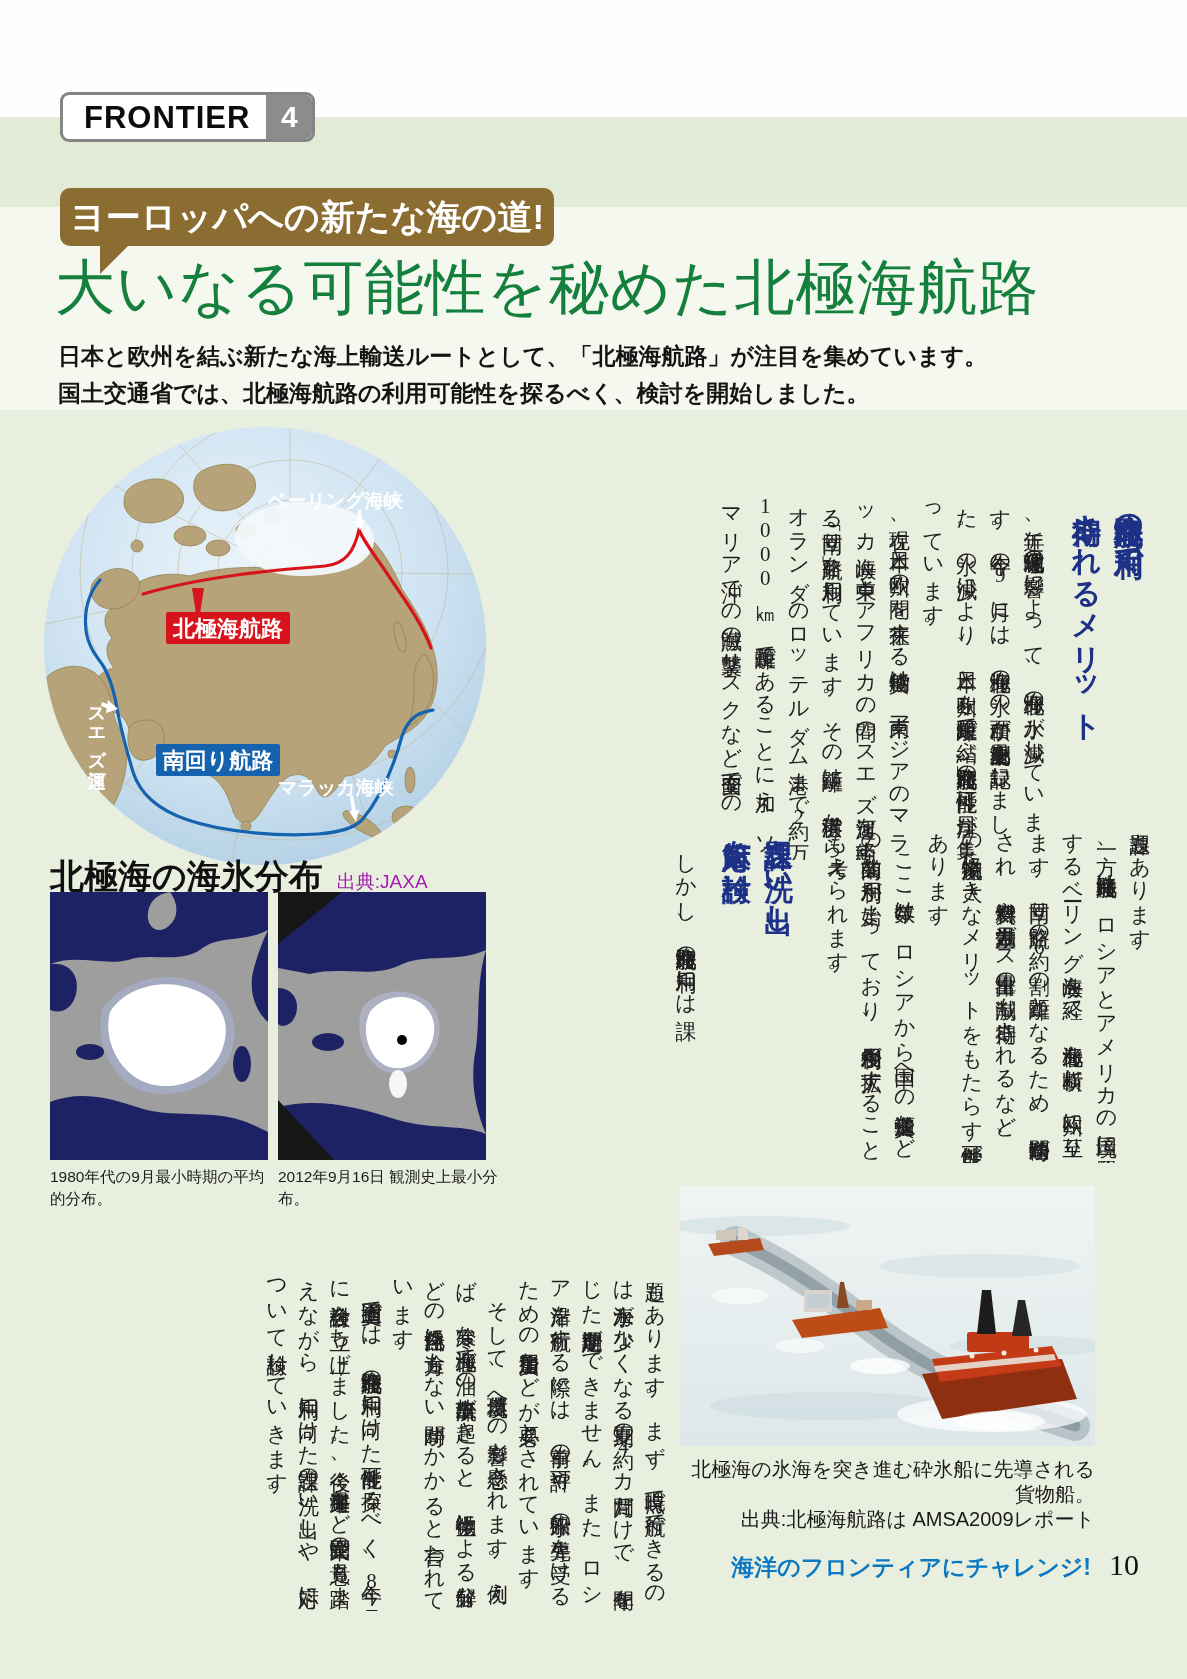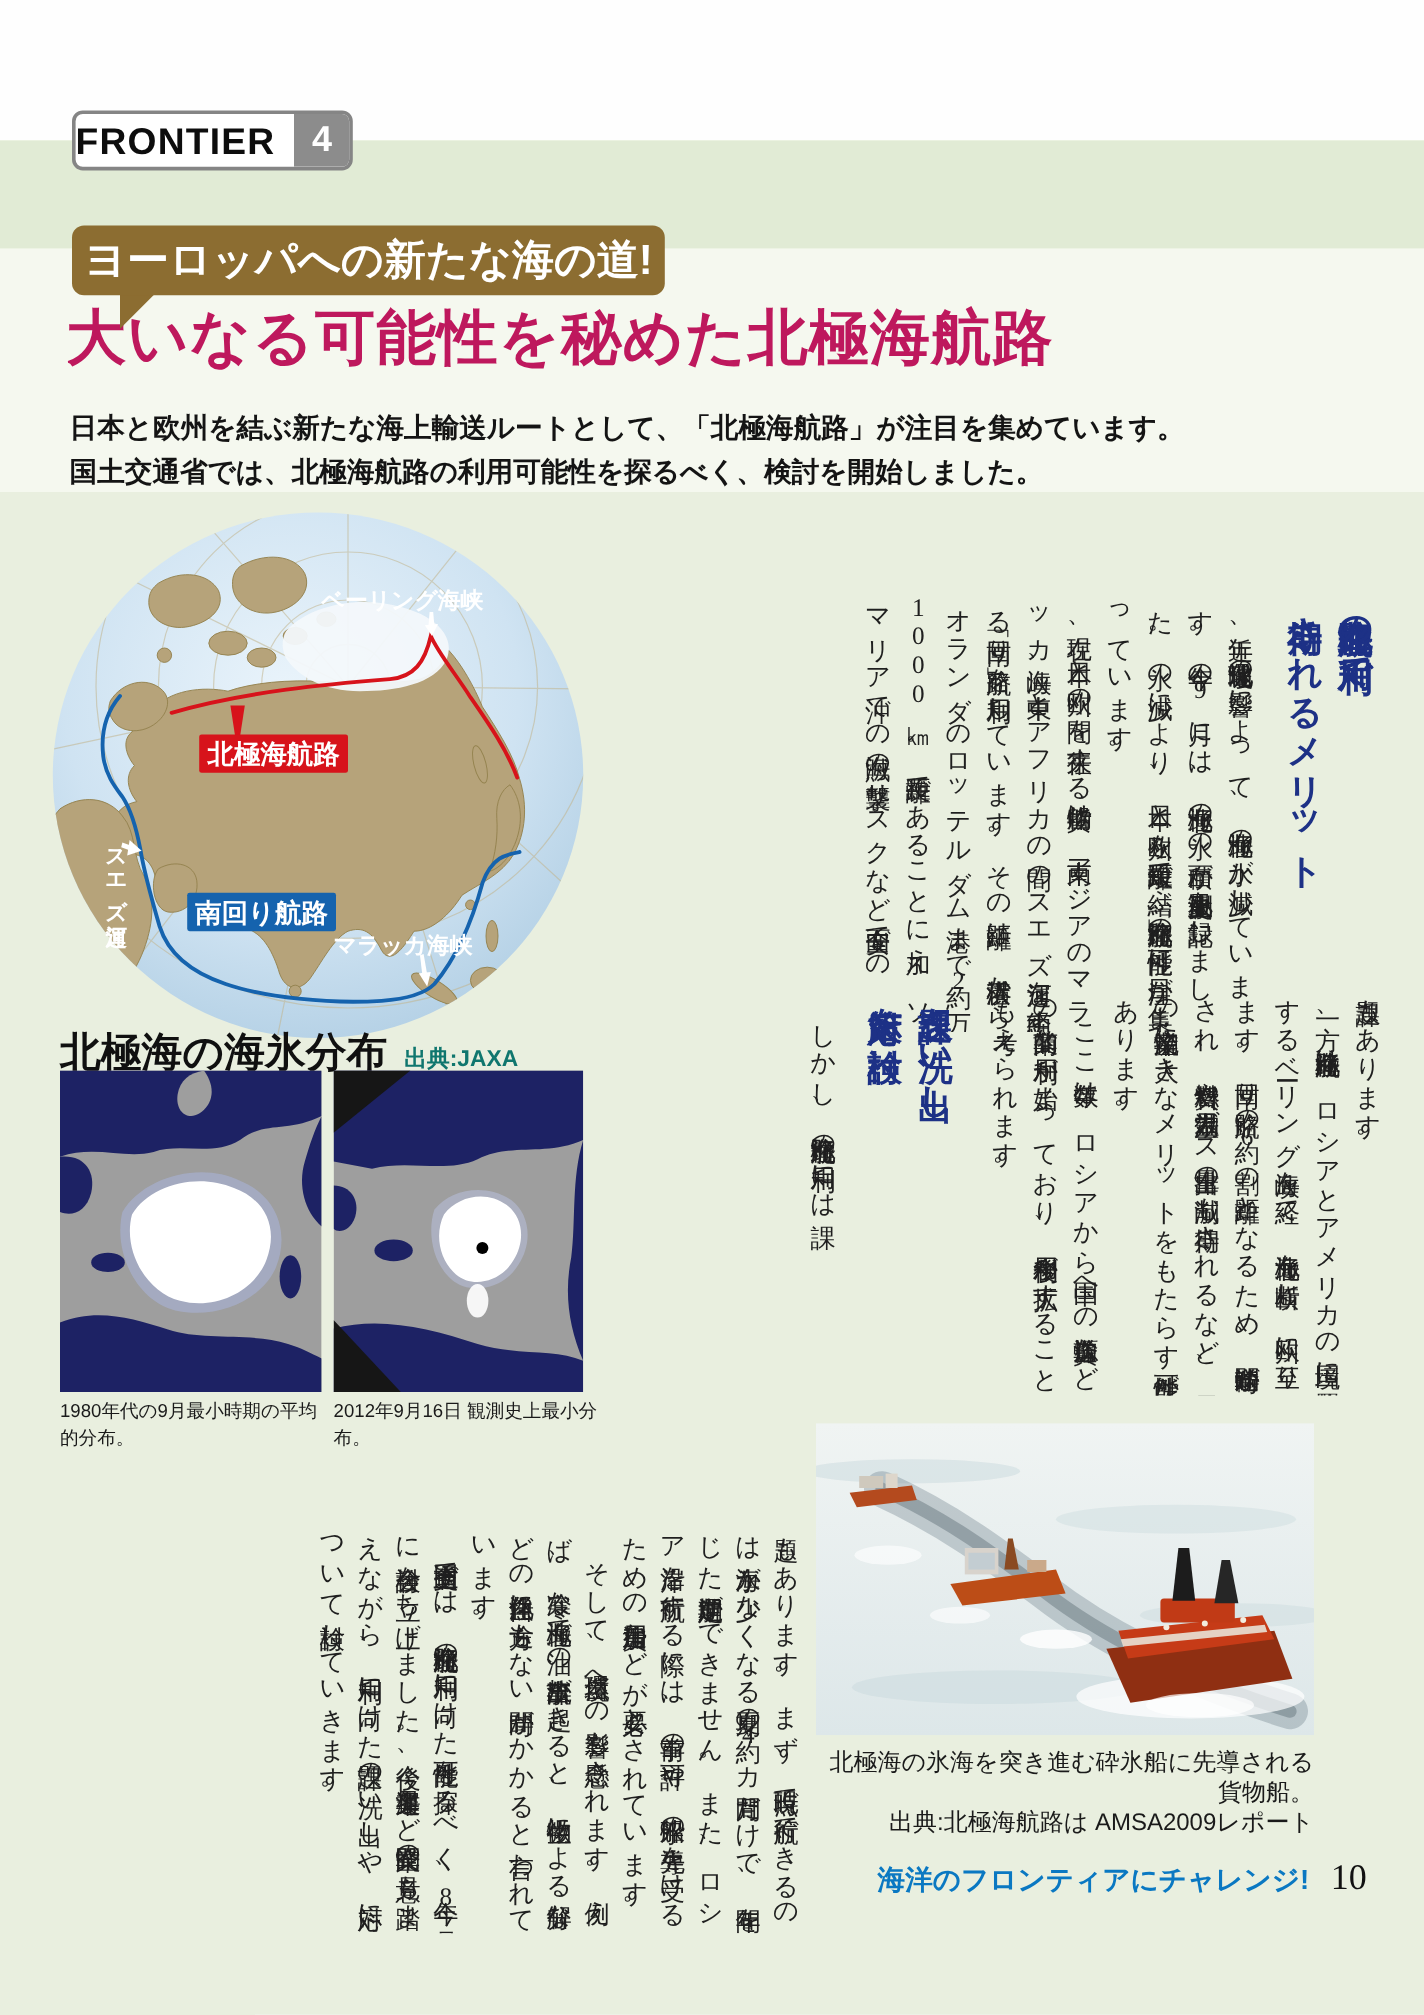--- a/index.html
+++ b/index.html
@@ -10,32 +10,32 @@
   }
   .abs{position:absolute;}
   
   .top-white{left:0;top:0;width:1187px;height:117px;background:#fefefe;}
   .green-band{left:0;top:117px;width:1187px;height:90px;background:#e1ebd5;}
   .main-green{left:0;top:410px;width:1187px;height:1269px;background:#e9efdf;}
 
   
   .badge{left:60px;top:92px;display:flex;align-items:stretch;background:#fff;
     border:3px solid #858585;border-radius:9px;overflow:hidden;height:44px;z-index:5;}
-  .badge-label{padding:2px 16px 0 0;font-weight:900;font-size:31px;letter-spacing:1px;color:#0d0d0d;line-height:42px;}
+  .badge-label{padding:2px 16px 0 21px;font-weight:900;font-size:31px;letter-spacing:1px;color:#0d0d0d;line-height:42px;}
   .badge-num{width:46px;background:#8c8c8c;color:#fff;font-weight:900;font-size:30px;
     display:flex;align-items:center;justify-content:center;}
 
   
   .bubble{left:60px;top:188px;height:58px;background:#8c6d31;border-radius:10px;
     color:#fff;font-weight:900;font-size:35px;line-height:58px;padding:0 10px;z-index:5;white-space:nowrap;}
   .bubble-tail{left:100px;top:244px;width:0;height:0;z-index:4;
     border-top:30px solid #8c6d31;border-right:30px solid transparent;}
 
-  .page-title{left:55px;top:248px;font-weight:700;font-size:50px;letter-spacing:1px;
-    color:#be185d;white-space:nowrap;}
+  .page-title{left:55px;top:248px;font-weight:400;font-size:60px;letter-spacing:1px;
+    color:#15803d;white-space:nowrap;}
   .lead{left:58px;top:338px;font-weight:700;font-size:23px;color:#141414;line-height:37px;}
 
   
   .vtext{
     writing-mode:vertical-rl;text-orientation:upright;
     font-family:"Liberation Serif","DejaVu Serif",serif;
     font-size:21px;line-height:1.6;color:#1f1f1f;overflow:hidden;
   }
   .vtext p{margin:0;}
   .vtext p.indent{text-indent:1em;}
@@ -43,21 +43,21 @@
   .vhead{
     font-family:"Liberation Sans","DejaVu Sans",sans-serif;
     font-weight:900;font-size:29px;color:#1d3186;line-height:1.45;margin:0 6px 0 16px;
   }
   .vhead span{display:block;}
   .vhead.mid{margin:0 20px 0 14px;}
 
   
   .seaice-head{left:50px;top:854px;display:flex;align-items:baseline;gap:14px;}
   .seaice-title{font-weight:900;font-size:34px;color:#101010;}
-  .seaice-src{font-size:19px;color:#0f766e;font-weight:bold;}
+  .seaice-src{font-size:19px;color:#a21caf;}
   .caption{font-size:15.5px;color:#1a1a1a;line-height:22px;}
 
   
   .photo-cap{left:680px;top:1457px;width:415px;text-align:right;font-size:20px;color:#1a1a1a;line-height:25px;}
   .footer{top:1548px;right:48px;display:flex;align-items:baseline;gap:18px;}
   .footer-slogan{color:#0a78c2;font-weight:900;font-size:23px;}
   .footer-page{font-family:"Liberation Serif","DejaVu Serif",serif;font-size:30px;color:#111;text-align:right;}
 </style>
 </head>
 <body>

